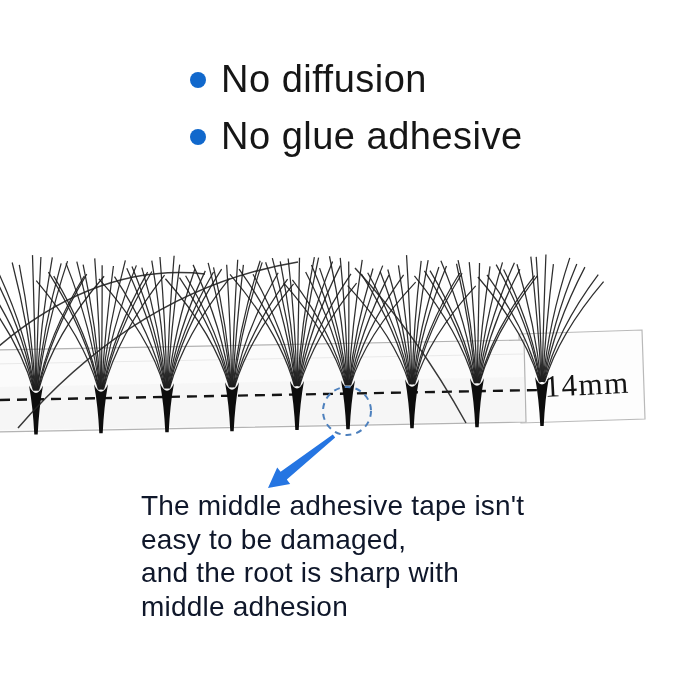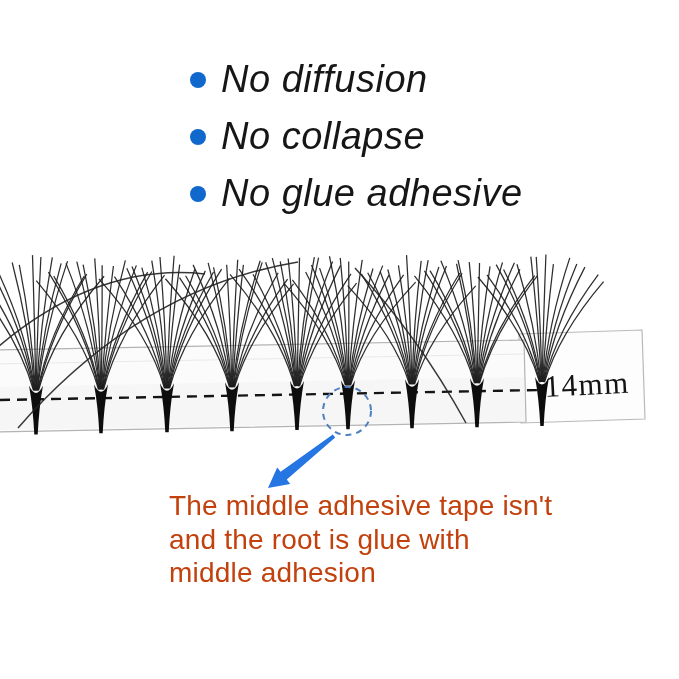--- a/index.html
+++ b/index.html
@@ -18,21 +18,20 @@
   .bullet-list {
     position: absolute;
     left: 190px; top: 58px;
   }
   .bullet-row {
     display: flex;
     align-items: center;
     gap: 15px;
     height: 43px;
     margin-bottom: 14px;
-    font-style: italic;
   }
   .bullet-dot {
     width: 16px; height: 16px;
     border-radius: 50%;
     flex: 0 0 auto;
   }
   .bullet-label {
     font-size: 38px;
     color: #161616;
     letter-spacing: 0.5px;
@@ -49,38 +48,33 @@
     font-size: 31px;
     letter-spacing: 1.5px;
     fill: #141414;
   }
   
   .callout-text {
     position: absolute;
     left: 141px; top: 489px;
     font-size: 28px;
     line-height: 33.5px;
-    color: #c2410c;
+    color: #0f172a;
     letter-spacing: 0.2px;
-    margin-left: 28px;
   }
 </style>
 </head>
 <body>
 
 <div class="stage">
 
   <div class="bullet-list">
     <div class="bullet-row">
       <span class="bullet-dot" style="background: rgb(17, 104, 204);"></span>
       <span class="bullet-label">No diffusion</span>
-    </div>
-    <div class="bullet-row">
-      <span class="bullet-dot" style="background: rgb(17, 104, 204);"></span>
-      <span class="bullet-label">No collapse</span>
     </div>
     <div class="bullet-row">
       <span class="bullet-dot" style="background: rgb(17, 104, 204);"></span>
       <span class="bullet-label">No glue adhesive</span>
     </div>
   </div>
 
   <svg class="strip-svg" viewBox="0 0 679 679">
     <g id="tape-layer">
         <polygon points="519,334 642,330 645,419 521,423" fill="#fdfdfd" stroke="#b9b9b9" stroke-width="1.2"></polygon>
@@ -231,17 +225,18 @@
         <path d="M 355 268 Q 418 336 466 423" stroke="#222" stroke-width="1.5" fill="none" opacity="0.9"></path>
       </g>
     <g id="annotation-layer">
         <circle cx="347" cy="411" r="24" fill="none" stroke="#4d80bd" stroke-width="2" stroke-dasharray="6 5"></circle>
         <polygon points="332.8,434.4 280.6,471.7 277.2,467.4 268.0,488.0 290.2,483.9 286.8,479.6 335.2,437.6" fill="#2575e2"></polygon>
       </g>
   </svg>
 
   <div class="callout-text">
     <div>The middle adhesive tape isn't</div>
-    <div>and the root is glue with</div>
+    <div>easy to be damaged,</div>
+    <div>and the root is sharp with</div>
     <div>middle adhesion</div>
   </div>
 
 </div>
 
 </body></html>

